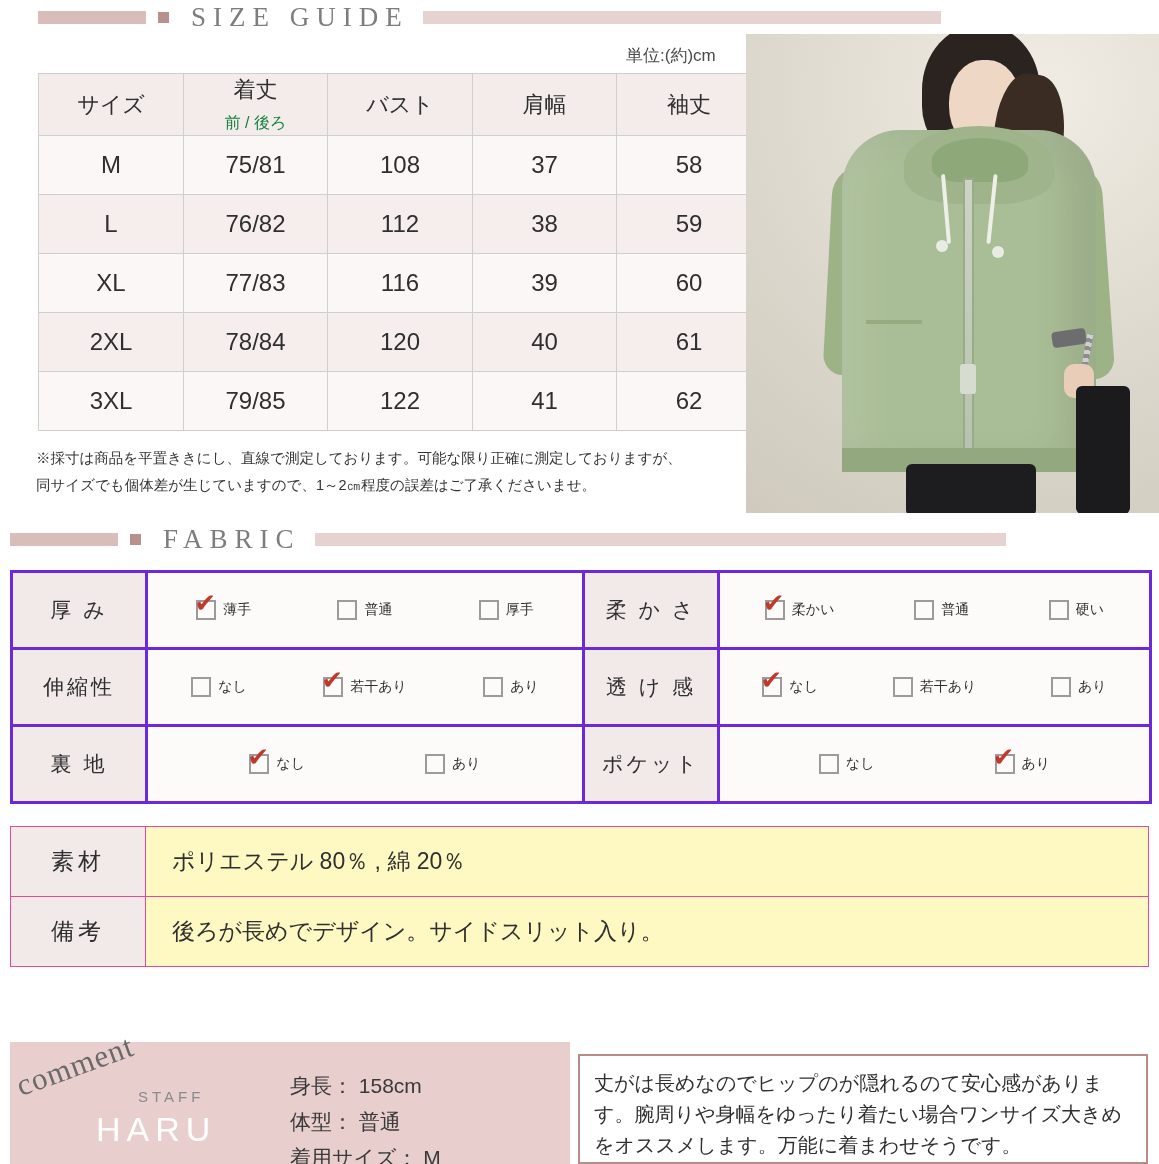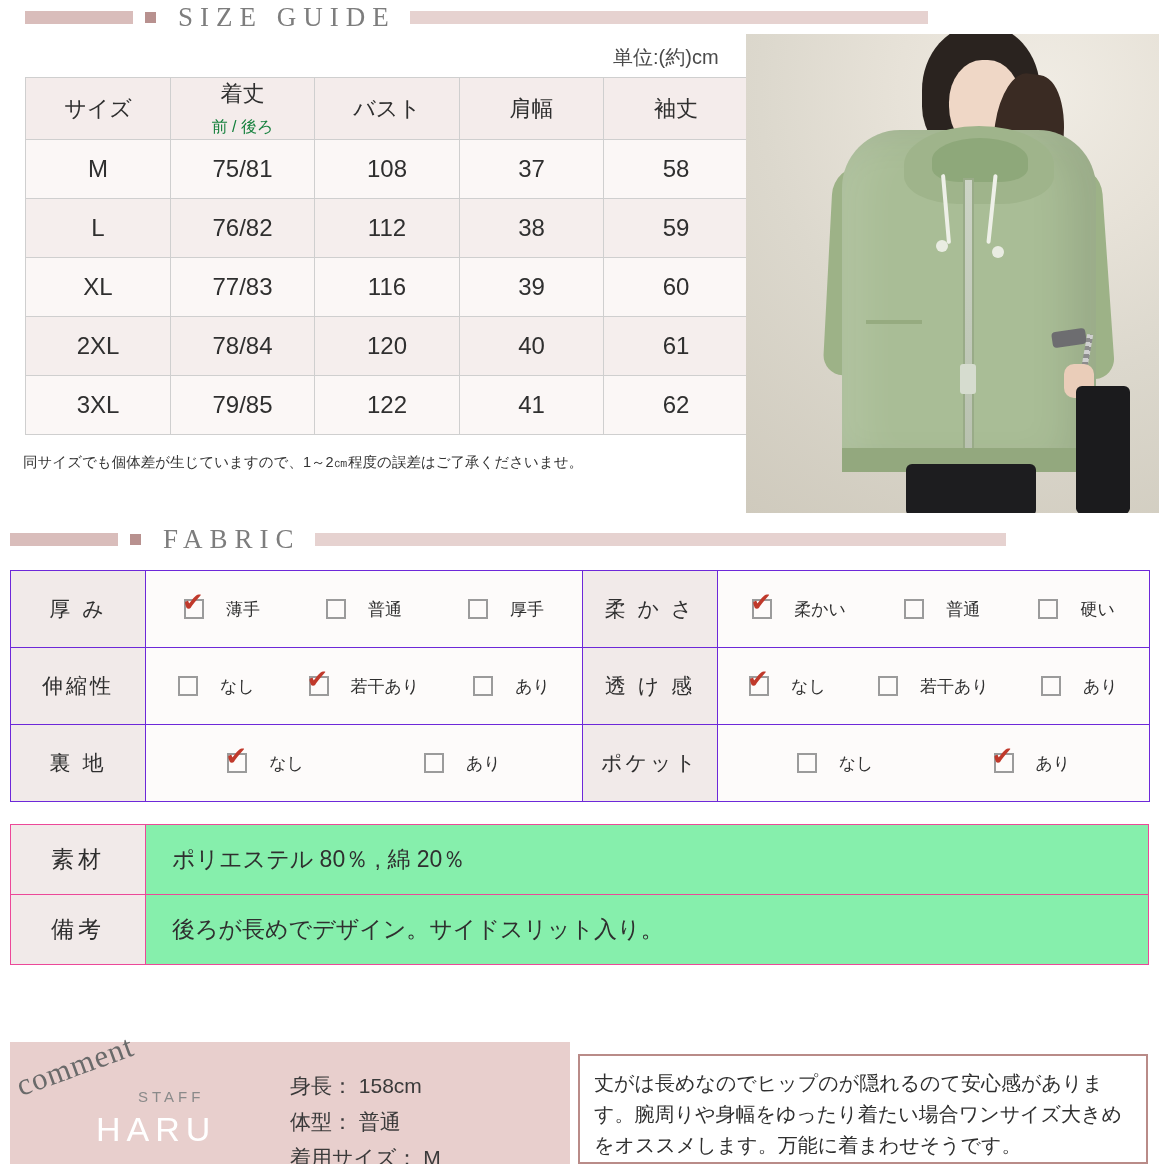--- a/index.html
+++ b/index.html
@@ -44,27 +44,27 @@
   .bar-right {
     flex: 1;
     height: 13px;
     background: #e6d2d0;
     margin-right: 10px;
   }
 
   
   #size-guide-wrap {
     position: absolute;
-    left: 4px; top: 0;
+    left: 17px; top: 0;
     width: 934px;
     padding-left: 11px;
   }
   .unit-note {
     text-align: left;
-    font-size: 20px;
+    font-size: 17px;
     color: #4a4a4a;
     margin: 10px 0 6px 0;
     padding-left: 598px;
   }
   table.size {
     border-collapse: collapse;
     width: 723px;
     margin-left: 10px;
     table-layout: fixed;
   }
@@ -279,21 +279,21 @@
     width: 1016px;
   }
   table.fab {
     border-collapse: collapse;
     width: 1139px;
     margin-left: 10px;
     table-layout: fixed;
     margin-top: 14px;
   }
   table.fab td {
-    border: 1px solid #6d28d9;
+    border: 3px solid #6d28d9;
     height: 77px;
     font-size: 21px;
     color: #2f2f2f;
     margin-top: 44px;
   }
   td.lbl {
     width: 135px;
     background: #f1eae9;
     text-align: center;
     letter-spacing: 3px;
@@ -301,22 +301,22 @@
   td.opts { background: #fdfbfa; padding: 0 8px; }
   .optrow {
     display: flex;
     align-items: center;
     justify-content: space-around;
     gap: 6px;
   }
   .opt {
     display: flex;
     align-items: center;
-    gap: 22px;
-    font-size: 17px;
+    gap: 7px;
+    font-size: 14px;
     white-space: nowrap;
   }
   .box {
     position: relative;
     width: 20px; height: 20px;
     border: 2px solid #9b9b9b;
     display: inline-block;
     flex: none;
   }
   .box.checked::after {
@@ -335,21 +335,21 @@
     table-layout: fixed;
     margin-top: 22px;
   }
   table.mat td {
     border: 1px solid #ec4899;
     height: 70px;
     font-size: 23px;
     color: #2f2f2f;
   }
   table.mat td.lbl { width: 135px; background: #f1eae9; letter-spacing: 4px; }
-  table.mat td.val { background: #86efac; padding-left: 26px; }
+  table.mat td.val { background: #fef9c3; padding-left: 26px; }
 
   
   #comment-wrap {
     position: absolute;
     left: 0; top: 1022px;
     width: 1159px;
     height: 142px;
   }
   .cmt-bg {
     position: absolute;
@@ -469,20 +469,21 @@
         <td>3XL</td>
         <td>79/85</td>
         <td>122</td>
         <td>41</td>
         <td>62</td>
       </tr>
     </tbody>
   </table>
 
   <div class="size-note">
+    <div>※採寸は商品を平置ききにし、直線で測定しております。可能な限り正確に測定しておりますが、</div>
     <div>同サイズでも個体差が生じていますので、1～2㎝程度の誤差はご了承くださいませ。</div>
   </div>
 </div>
 
 <div id="model-photo">
   <div class="ph-bg"></div>
   <div class="ph-hair"></div>
   <div class="ph-face"></div>
   <div class="ph-neck"></div>
   <div class="ph-hair2"></div>

